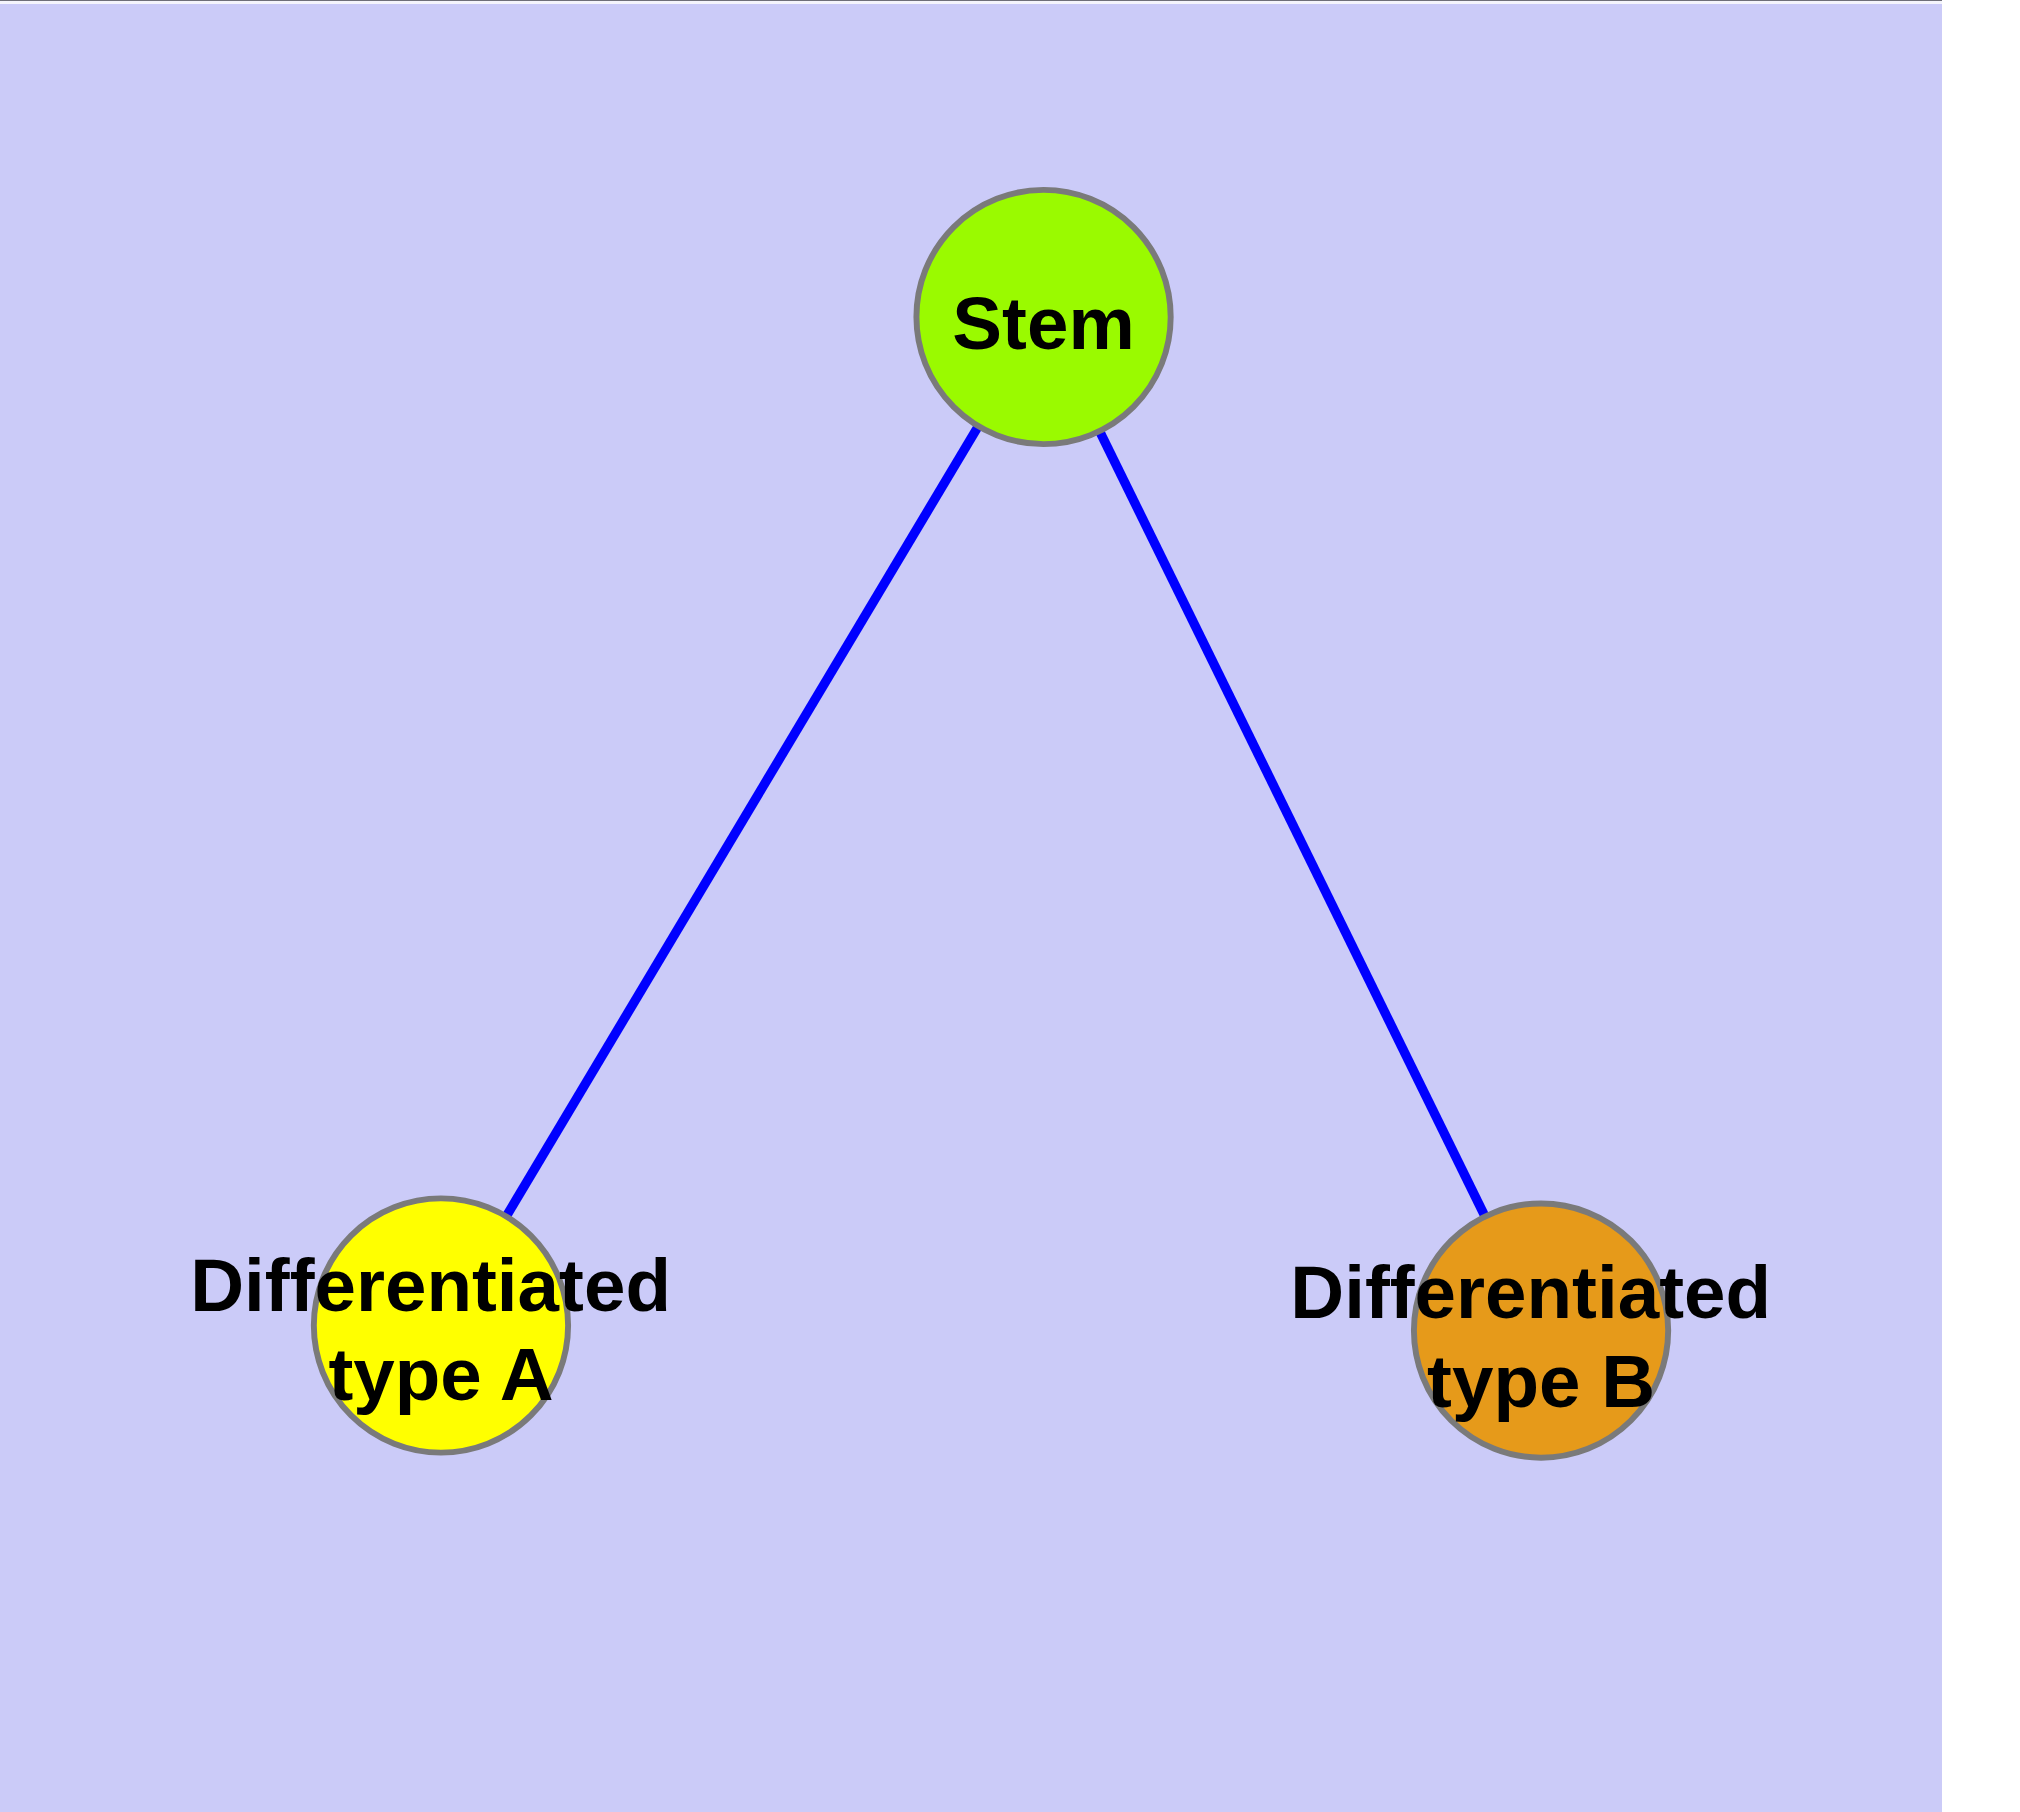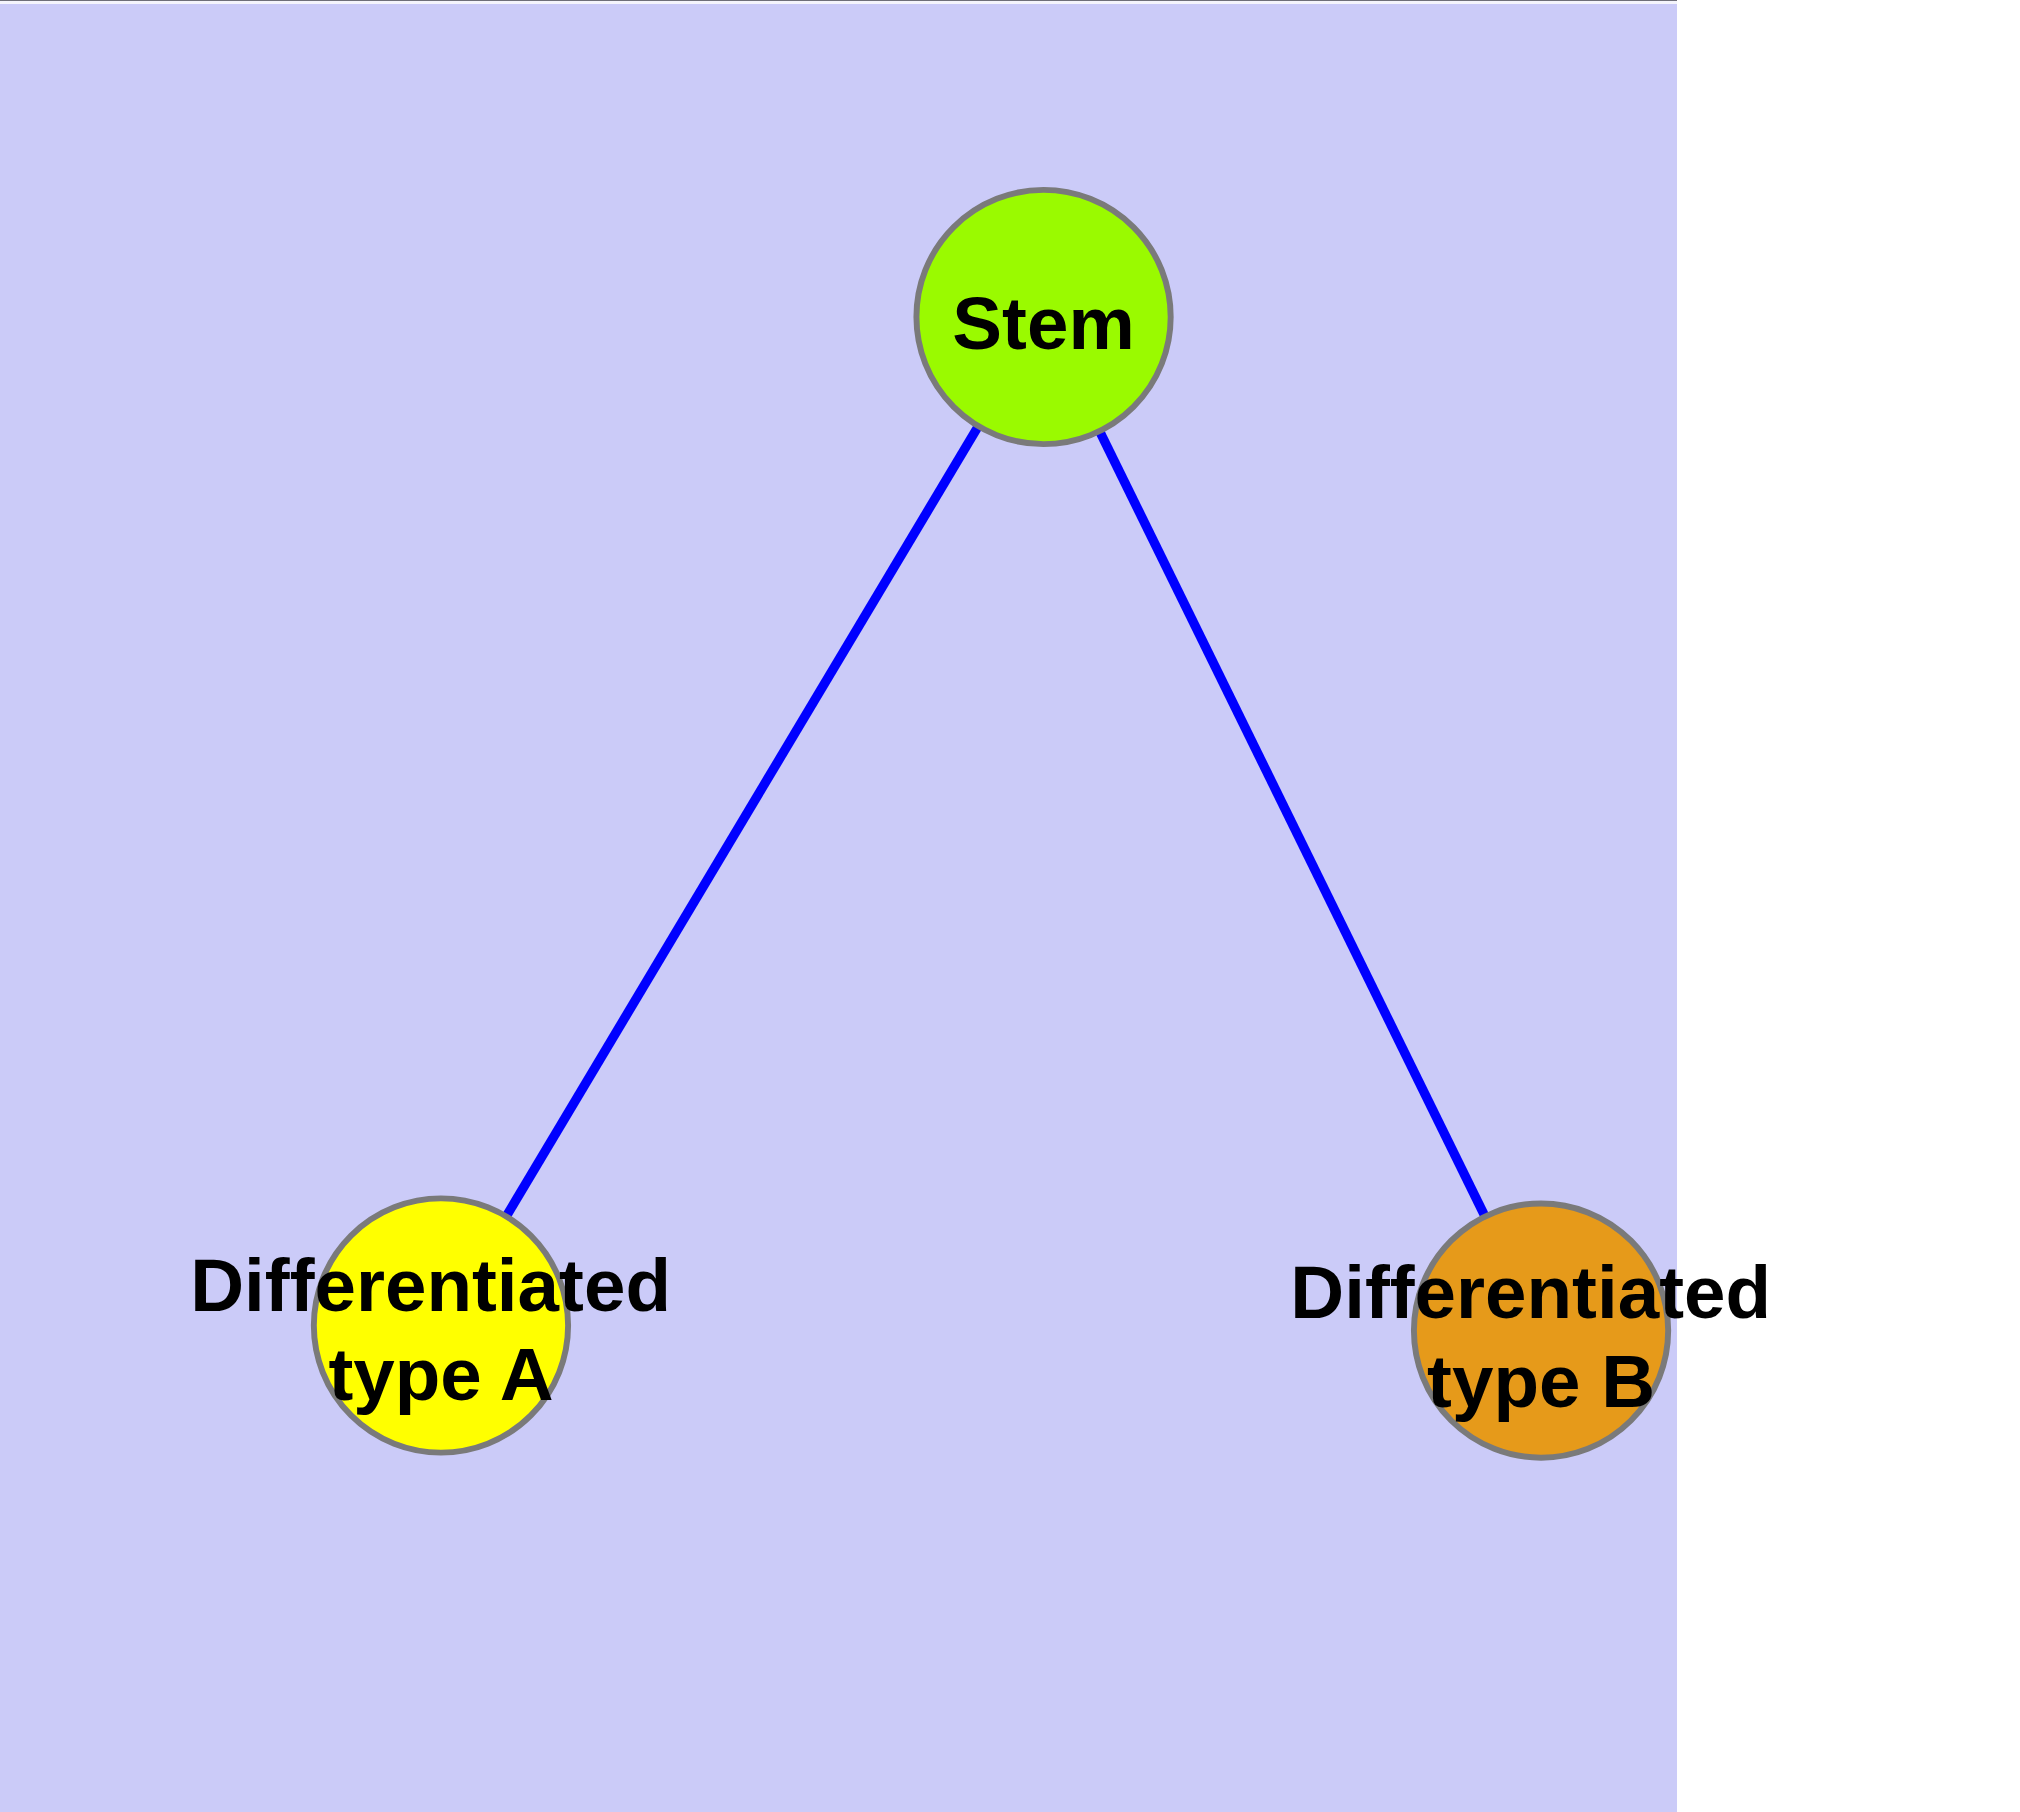--- a/index.html
+++ b/index.html
@@ -7,21 +7,21 @@
     padding: 0;
   }
   body {
     width: 2021px;
     height: 1812px;
     overflow: hidden;
     font-family: "Liberation Sans", sans-serif;
   }
   .canvas {
     position: relative;
-    width: 1677px;
+    width: 1942px;
     height: 1812px;
   }
   .top-edge {
     position: absolute;
     top: 0; left: 0; right: 0;
     height: 2.5px;
     background: #f4f4fc;
     border-top: 0.8px solid #6e6e78;
     z-index: 2;
   }

